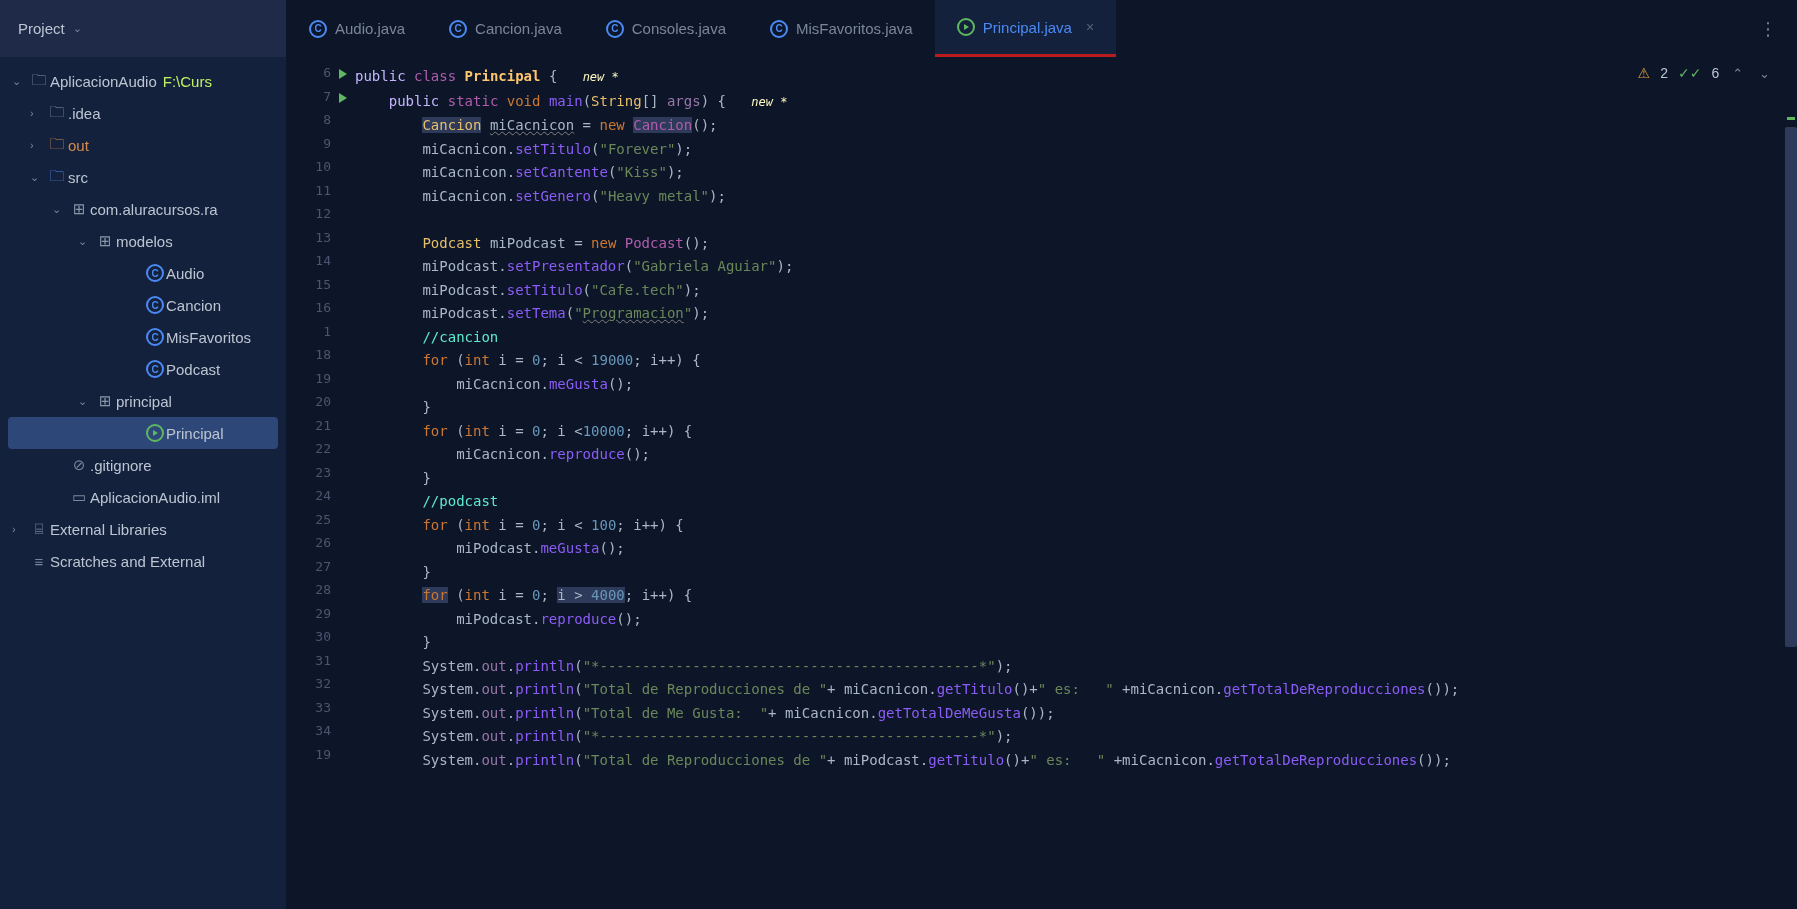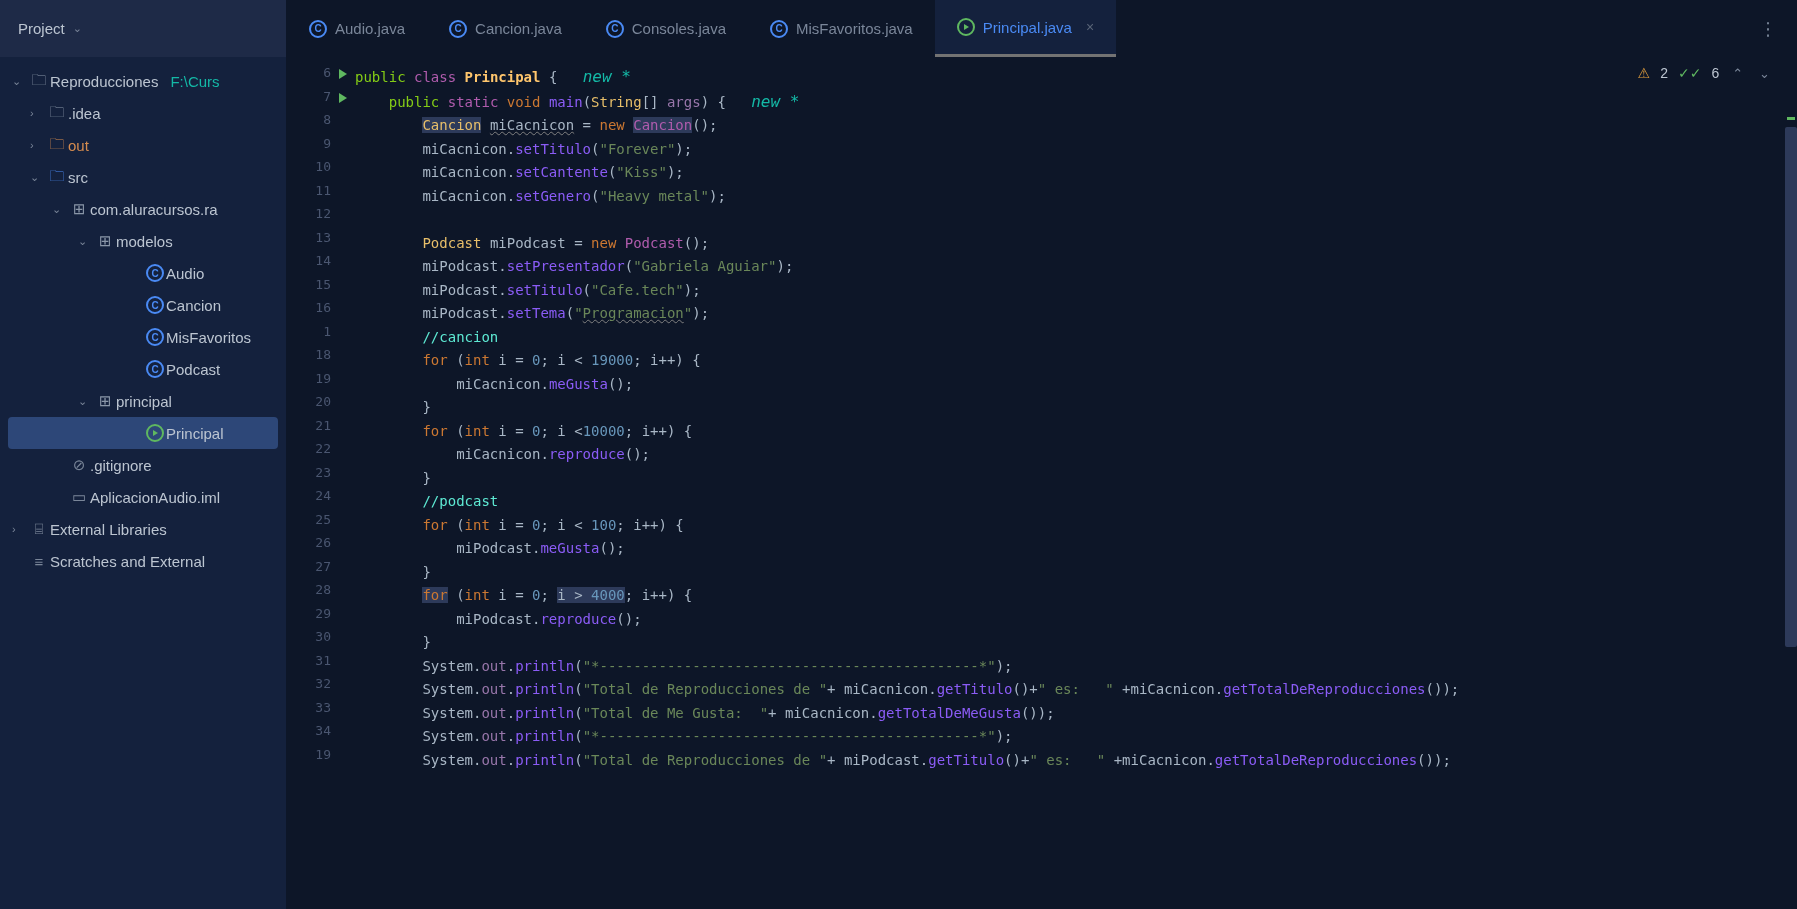--- a/index.html
+++ b/index.html
@@ -36,21 +36,21 @@
   display: flex;
   align-items: center;
   padding: 0 22px;
   gap: 8px;
   color: #7a8699;
   font-size: 15px;
   cursor: pointer;
 }
 .tab.active {
   background: #14213d;
-  border-bottom: 3px solid #737373;
+  border-bottom: 3px solid #b91c1c;
   color: #4a8af4;
 }
 .tab .close-x { margin-left: 6px; color: #5a6578; font-size: 14px; }
 .class-icon {
   width: 18px; height: 18px;
   border: 2px solid #4a8af4;
   border-radius: 50%;
   display: inline-flex;
   align-items: center;
   justify-content: center;
@@ -95,21 +95,21 @@
   white-space: nowrap;
   cursor: pointer;
 }
 .tree-item .arrow { width: 16px; font-size: 11px; color: #7a8699; }
 .tree-item .icon { width: 22px; display: inline-flex; justify-content: center; }
 .tree-item.indent-1 { padding-left: 30px; }
 .tree-item.indent-2 { padding-left: 52px; }
 .tree-item.indent-3 { padding-left: 78px; }
 .tree-item.indent-5 { padding-left: 128px; }
 .tree-item.selected { background: #2d4778; border-radius: 4px; margin: 0 8px; padding-left: 120px; }
-.tree-item .dim { color: #14b8a6; margin-left: 12px; }
+.tree-item .dim { color: #bef264; margin-left: 6px; }
 .tree-item.orange { color: #d68c4f; }
 .folder-icon { color: #8a96a8; }
 .folder-icon.orange { color: #d68c4f; }
 .folder-icon.blue { color: #4a8af4; }
 .editor-area {
   flex: 1;
   background: #0d1628;
   display: flex;
   position: relative;
   overflow: hidden;
@@ -138,32 +138,32 @@
   font-family: 'Consolas', monospace;
   font-size: 14px;
   line-height: 23.5px;
   padding-top: 8px;
   padding-left: 12px;
   white-space: pre;
   color: #a9b7c6;
   position: relative;
 }
 .kw { color: #cc7832; }
-.kw-pub { color: #84cc16; }
+.kw-pub { color: #c4b5fd; }
 .kw-class { color: #b05cad; }
 .type { color: #e8bf6a; }
 .str { color: #6a8759; }
 .num { color: #6897bb; }
 .cmt { color: #5eead4; }
 .fn { color: #8b5cf6; }
 .ident { color: #9876aa; }
 .name-cl { color: #ffc66d; font-weight: bold; }
 .ctor { color: #b05cad; }
 .hl { background: #2d3a5a; }
-.hint { color: #14b8a6; font-style: italic; font-size: 16px; }
+.hint { color: #fef9c3; font-style: italic; font-size: 12px; }
 .wavy { text-decoration: underline wavy #808080; text-decoration-thickness: 1px; }
 .status-overlay {
   position: absolute;
   top: 8px;
   right: 24px;
   display: flex;
   gap: 10px;
   align-items: center;
   font-size: 14px;
   color: #bcc5d1;
@@ -226,21 +226,21 @@
     <div class="tabs-menu">⋮</div>
   </div>
 </div>
 
 <div class="main-row">
   <div class="sidebar">
     <div class="tree">
       <div class="tree-item">
         <span class="arrow">⌄</span>
         <span class="icon folder-icon">🗀</span>
-        <span style="font-weight:500">Reproducciones</span>
+        <span style="font-weight:500">AplicacionAudio</span>
         <span class="dim">F:\Curs</span>
       </div>
       <div id="tree-body">
           <div class="tree-item indent-1">
             <span class="arrow">›</span>
             <span class="icon folder-icon ">🗀</span>
             <span>.idea</span>
           </div>
           <div class="tree-item indent-1 orange">
             <span class="arrow">›</span>

